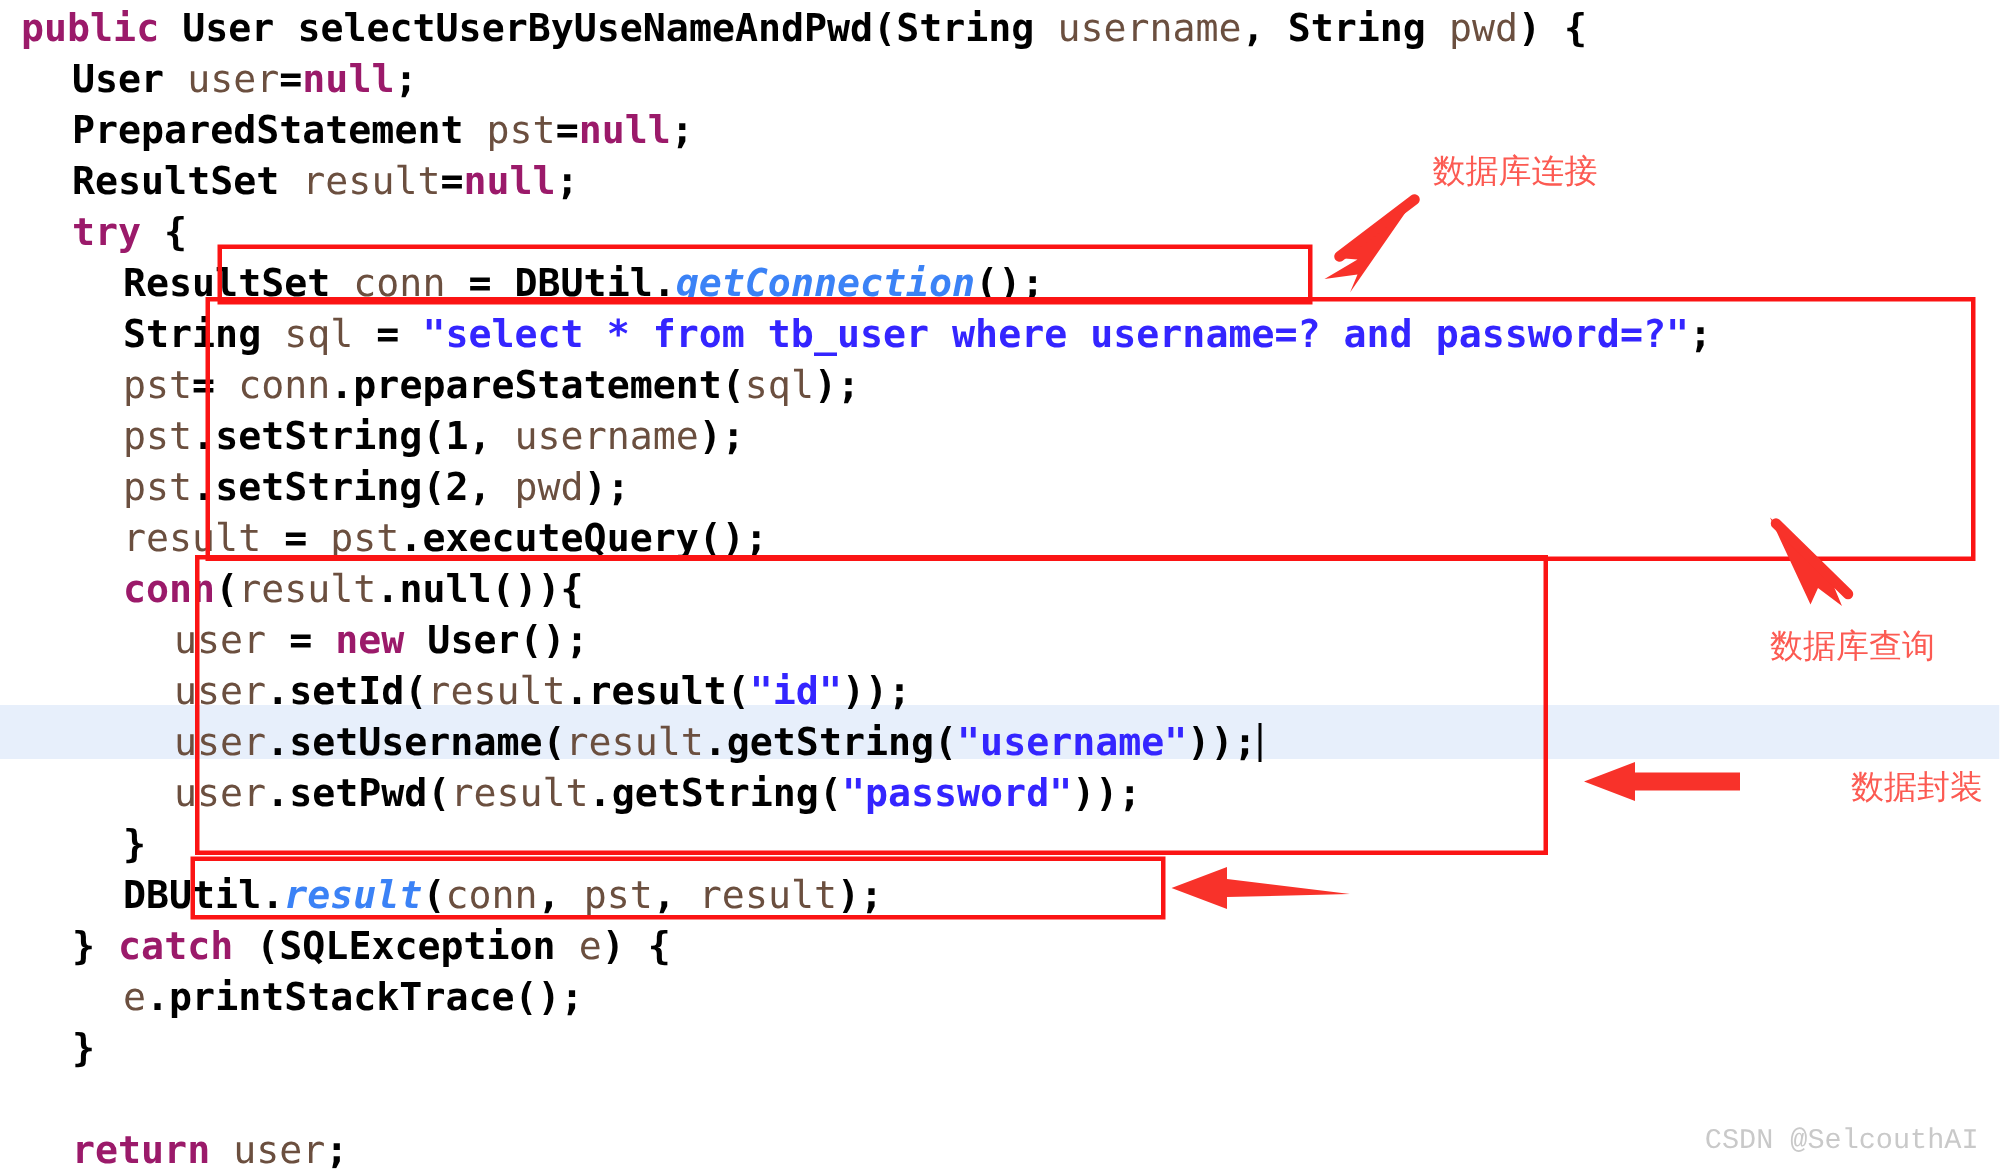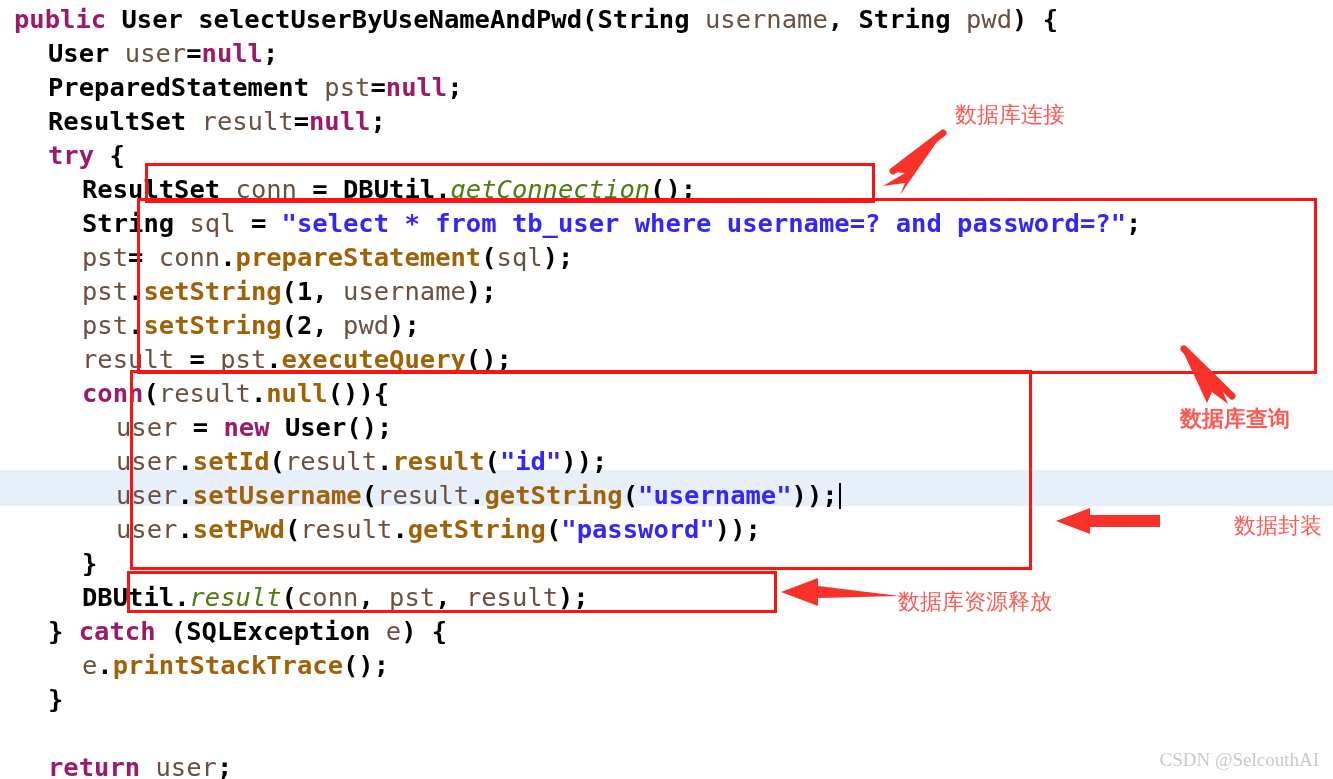--- a/index.html
+++ b/index.html
@@ -45,22 +45,22 @@
   }
   .line > span { white-space: pre; }
 
   
   .kw   { color: #9b1a6a; font-weight: bold; }      
   .typ  { color: #000000; font-weight: bold; }      
   .id   { color: #6b4f3f; }                          
   .plain{ color: #000000; }
   .str  { color: #3425ff; font-weight: bold; }       
   .num  { color: #000000; font-weight: bold; }
-  .mth  { color: #a16207; font-weight: bold; text-align: right; }       
-  .sttc { color: #4d7c0f; font-weight: normal; font-style: italic; } 
+  .mth  { color: #000000; font-weight: bold; text-align: right; }       
+  .sttc { color: #3b82f6; font-weight: bold; font-style: italic; } 
   .punc { color: #000000; font-weight: bold; }
 
   
   #current-line-highlight {
     position: absolute;
     left: 0;
     top: 470px;
     width: 1333px;
     height: 36px;
     background: #e7effb;
@@ -105,21 +105,21 @@
     z-index: 6;
     pointer-events: none;
   }
 
   
   #watermark {
     position: absolute;
     right: 14px;
     bottom: 8px;
     color: #c9c9c9;
-    font-family: Liberation Serif, serif;
+    font-family: Liberation Mono, monospace;
     font-size: 19px;
     z-index: 7;
     white-space: nowrap;
   }
 </style>
 </head>
 <body>
 
 <div id="editor">
 
@@ -171,18 +171,17 @@
     <g>
       <path d="M 1056 521 L 1090 508 L 1090 515 L 1160 515 L 1160 527 L 1090 527 L 1090 534 Z" fill="#f8322a"></path>
     </g>
 
     <g>
       <path d="M 781 592 L 818 578 L 818 586 L 900 596 L 818 598 L 818 606 Z" fill="#f8322a"></path>
     </g>
   </svg>
 
   <div class="anno-label" style="left:955px;  top:101px;">数据库连接</div>
-  <div class="anno-label" style="left:1180px; top:405px;font-weight:bold;">数据库查询</div>
+  <div class="anno-label" style="left:1180px; top:418px;">数据库查询</div>
   <div class="anno-label" style="left:1234px; top:512px;">数据封装</div>
-  <div class="anno-label" style="left:898px;  top:588px;">数据库资源释放</div>
 
   <div id="watermark">CSDN @SelcouthAI</div>
 </div>
 
 </body></html>

